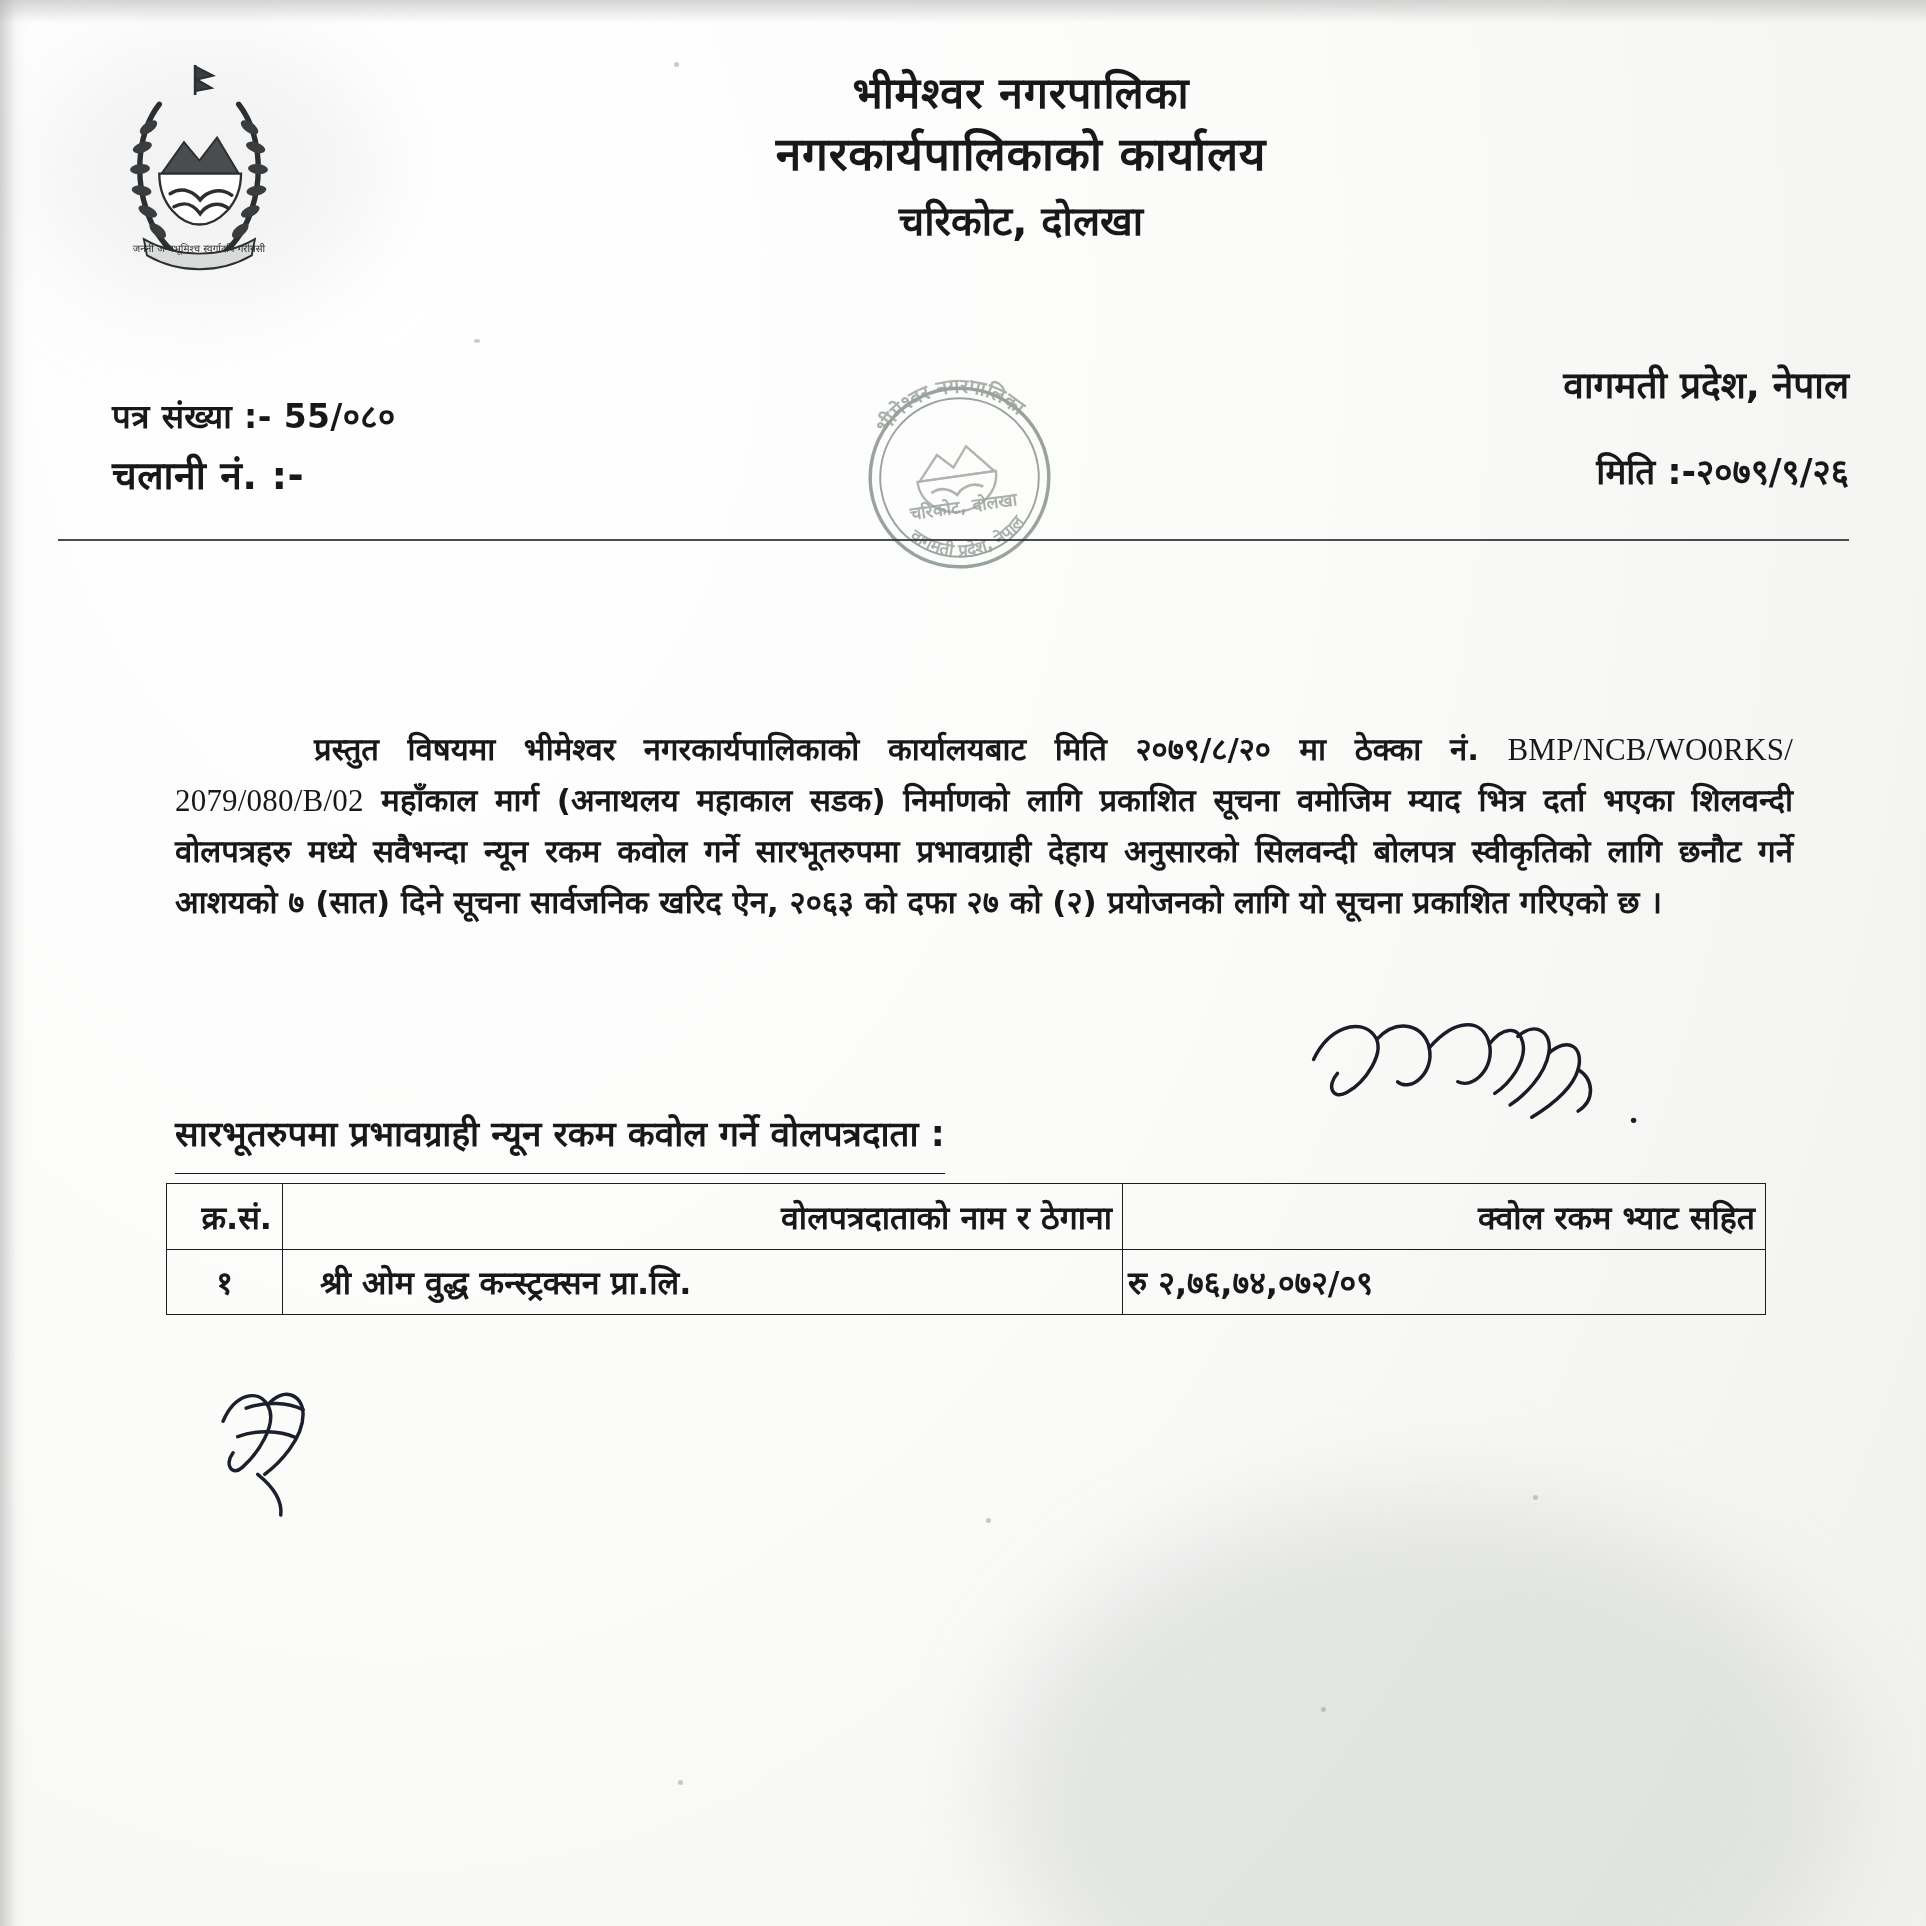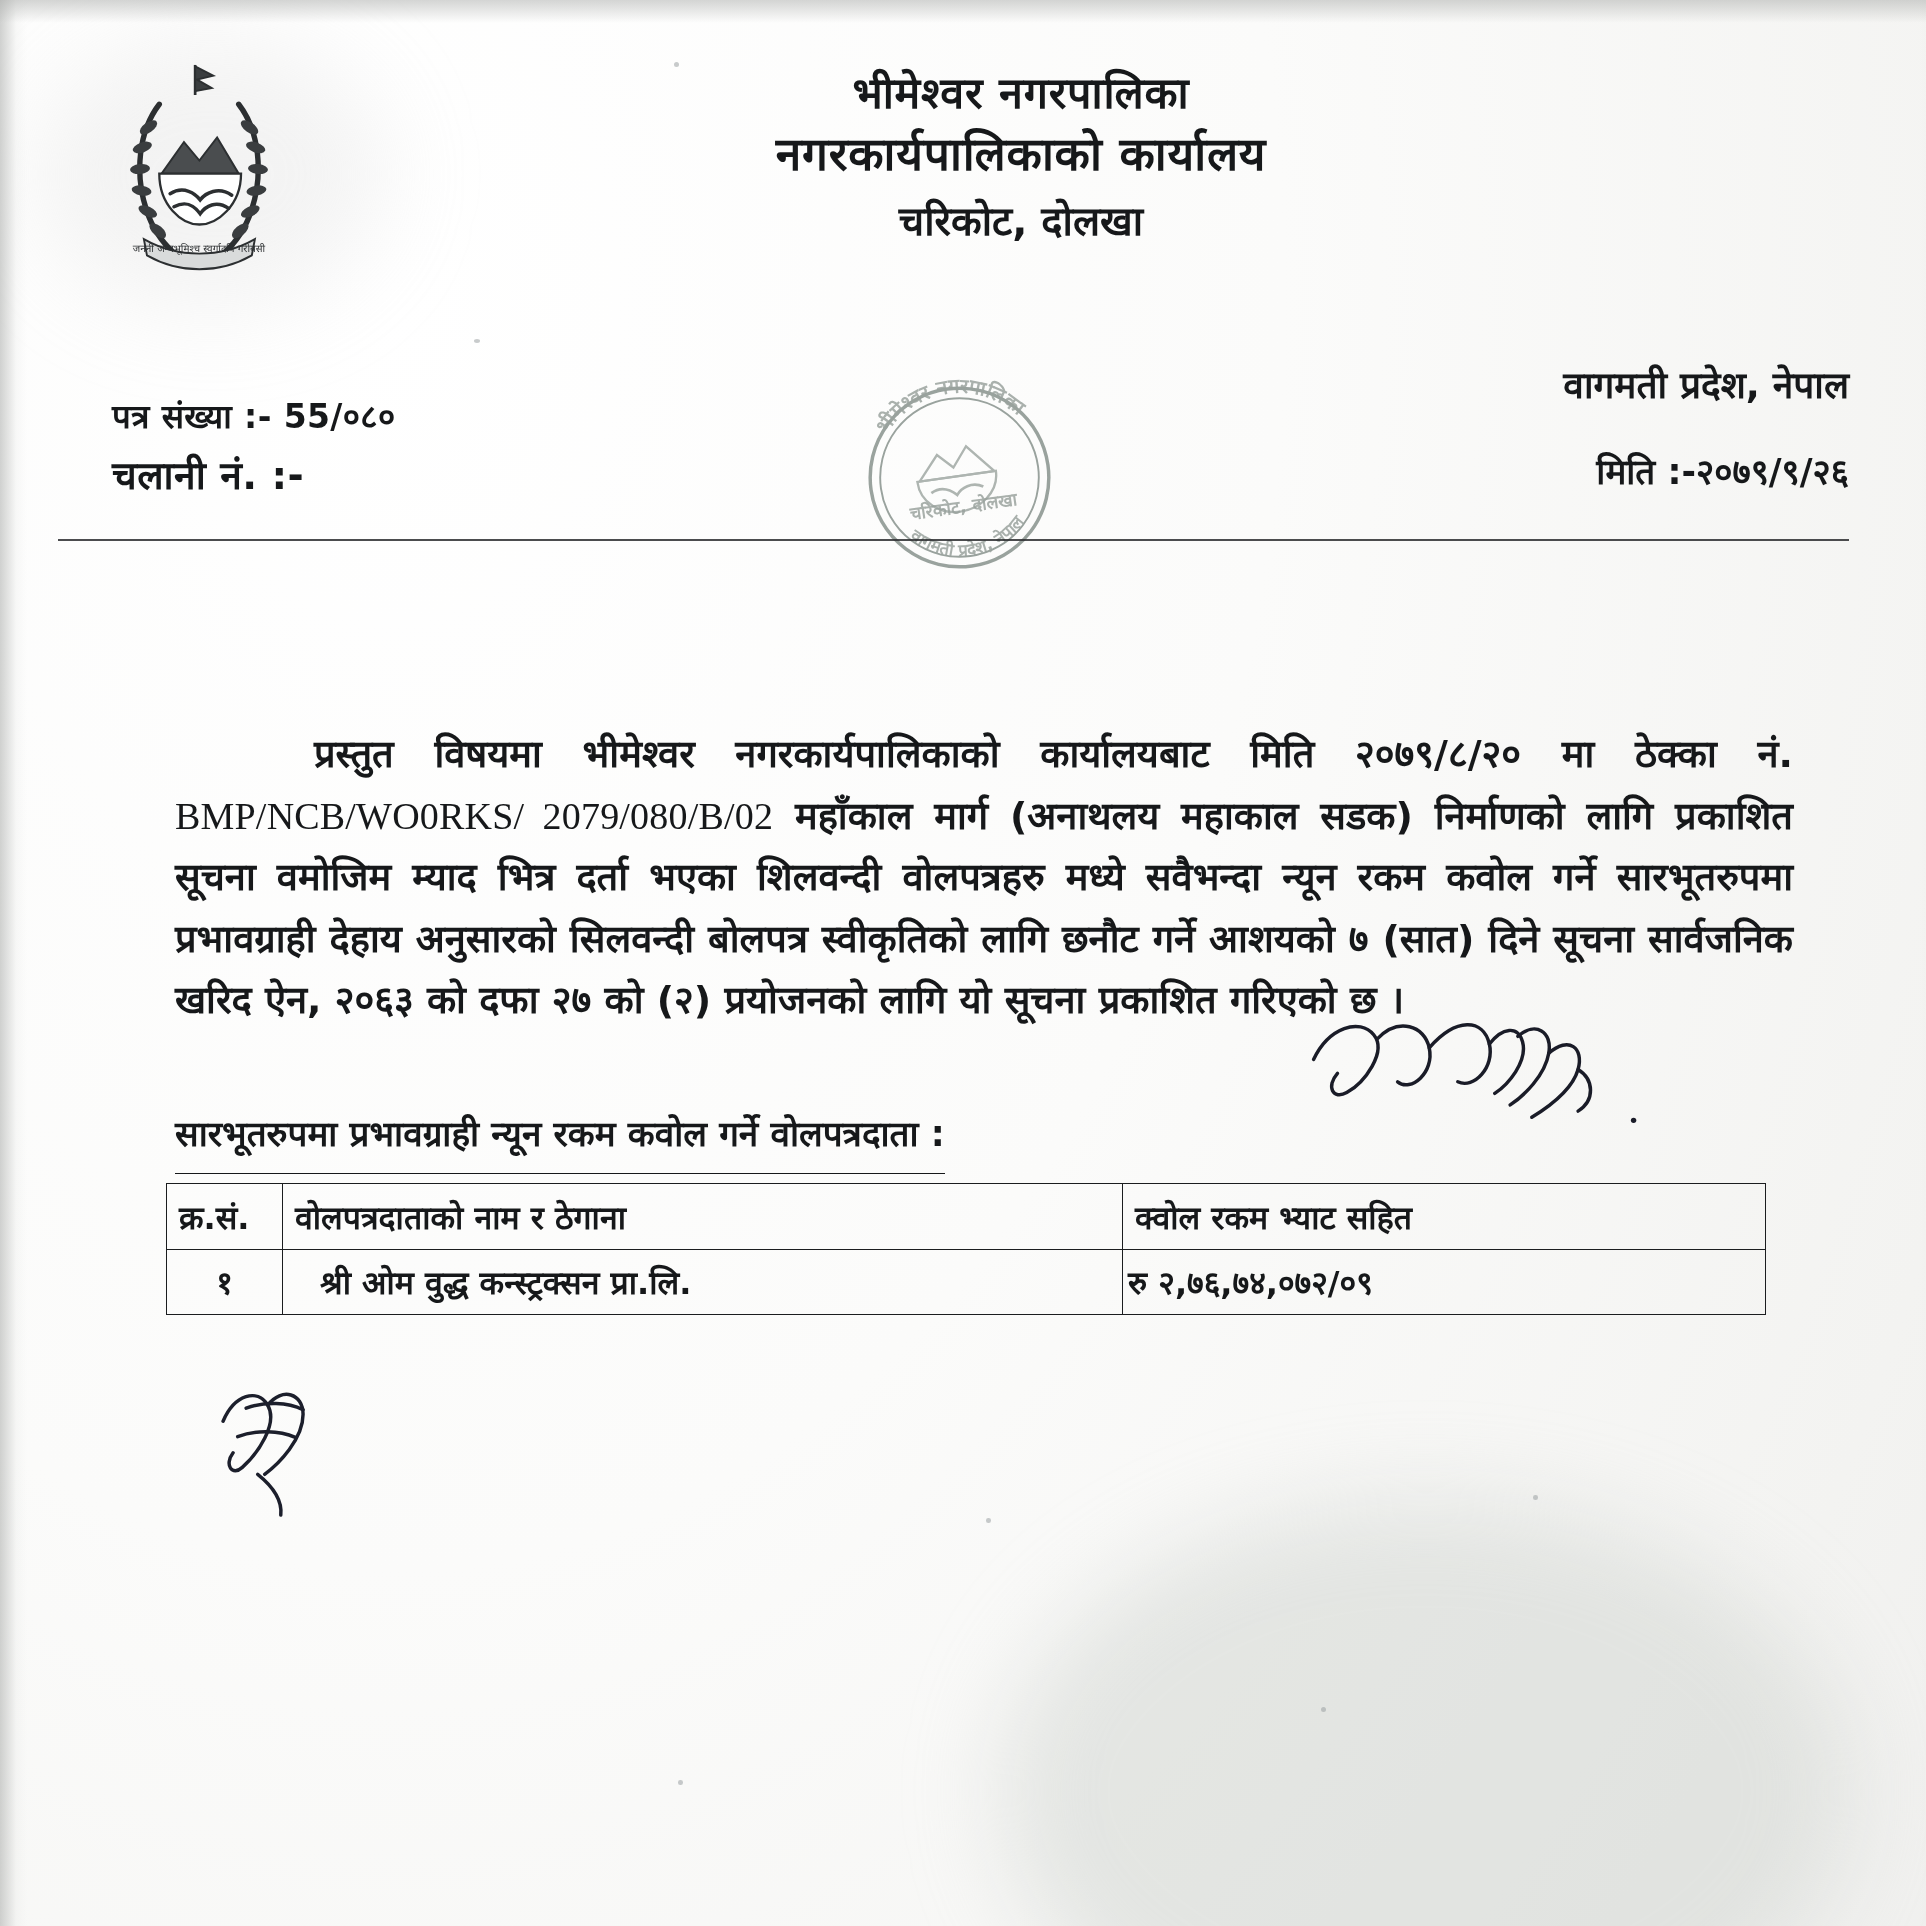--- a/index.html
+++ b/index.html
@@ -148,21 +148,21 @@
     font-size: 35px;
     font-weight: 700;
   }
 
   
   .body-para {
     position: absolute;
     left: 175px;
     top: 724px;
     width: 1618px;
-    font-size: 38px;
+    font-size: 31px;
     line-height: 1.62;
     text-align: justify;
     text-justify: inter-word;
     font-weight: 600;
     text-indent: 139px;
   }
   .body-para .lat {
     font-family: "Liberation Serif", serif;
     font-weight: 400;
     letter-spacing: 0.2px;
@@ -188,21 +188,21 @@
     border-collapse: collapse;
     table-layout: fixed;
   }
   .tbl th, .tbl td {
     border: 1.5px solid #1b1d1f;
     font-size: 32px;
     font-weight: 700;
     padding: 10.8px 10px;
   }
   .tbl th {
-    text-align: left;
+    text-align: right;
     font-weight: 700;
     padding-left: 12px;
   }
   .tbl td.c-sn { text-align: center; }
   .tbl td.c-name { text-align: left; padding-left: 37px; }
   .tbl td.c-amt { text-align: left; padding-left: 5px; margin-left: 35px; }
   .col-sn { width: 116px; }
   .col-name { width: 840px; }
   .col-amt { width: 643px; }
 

